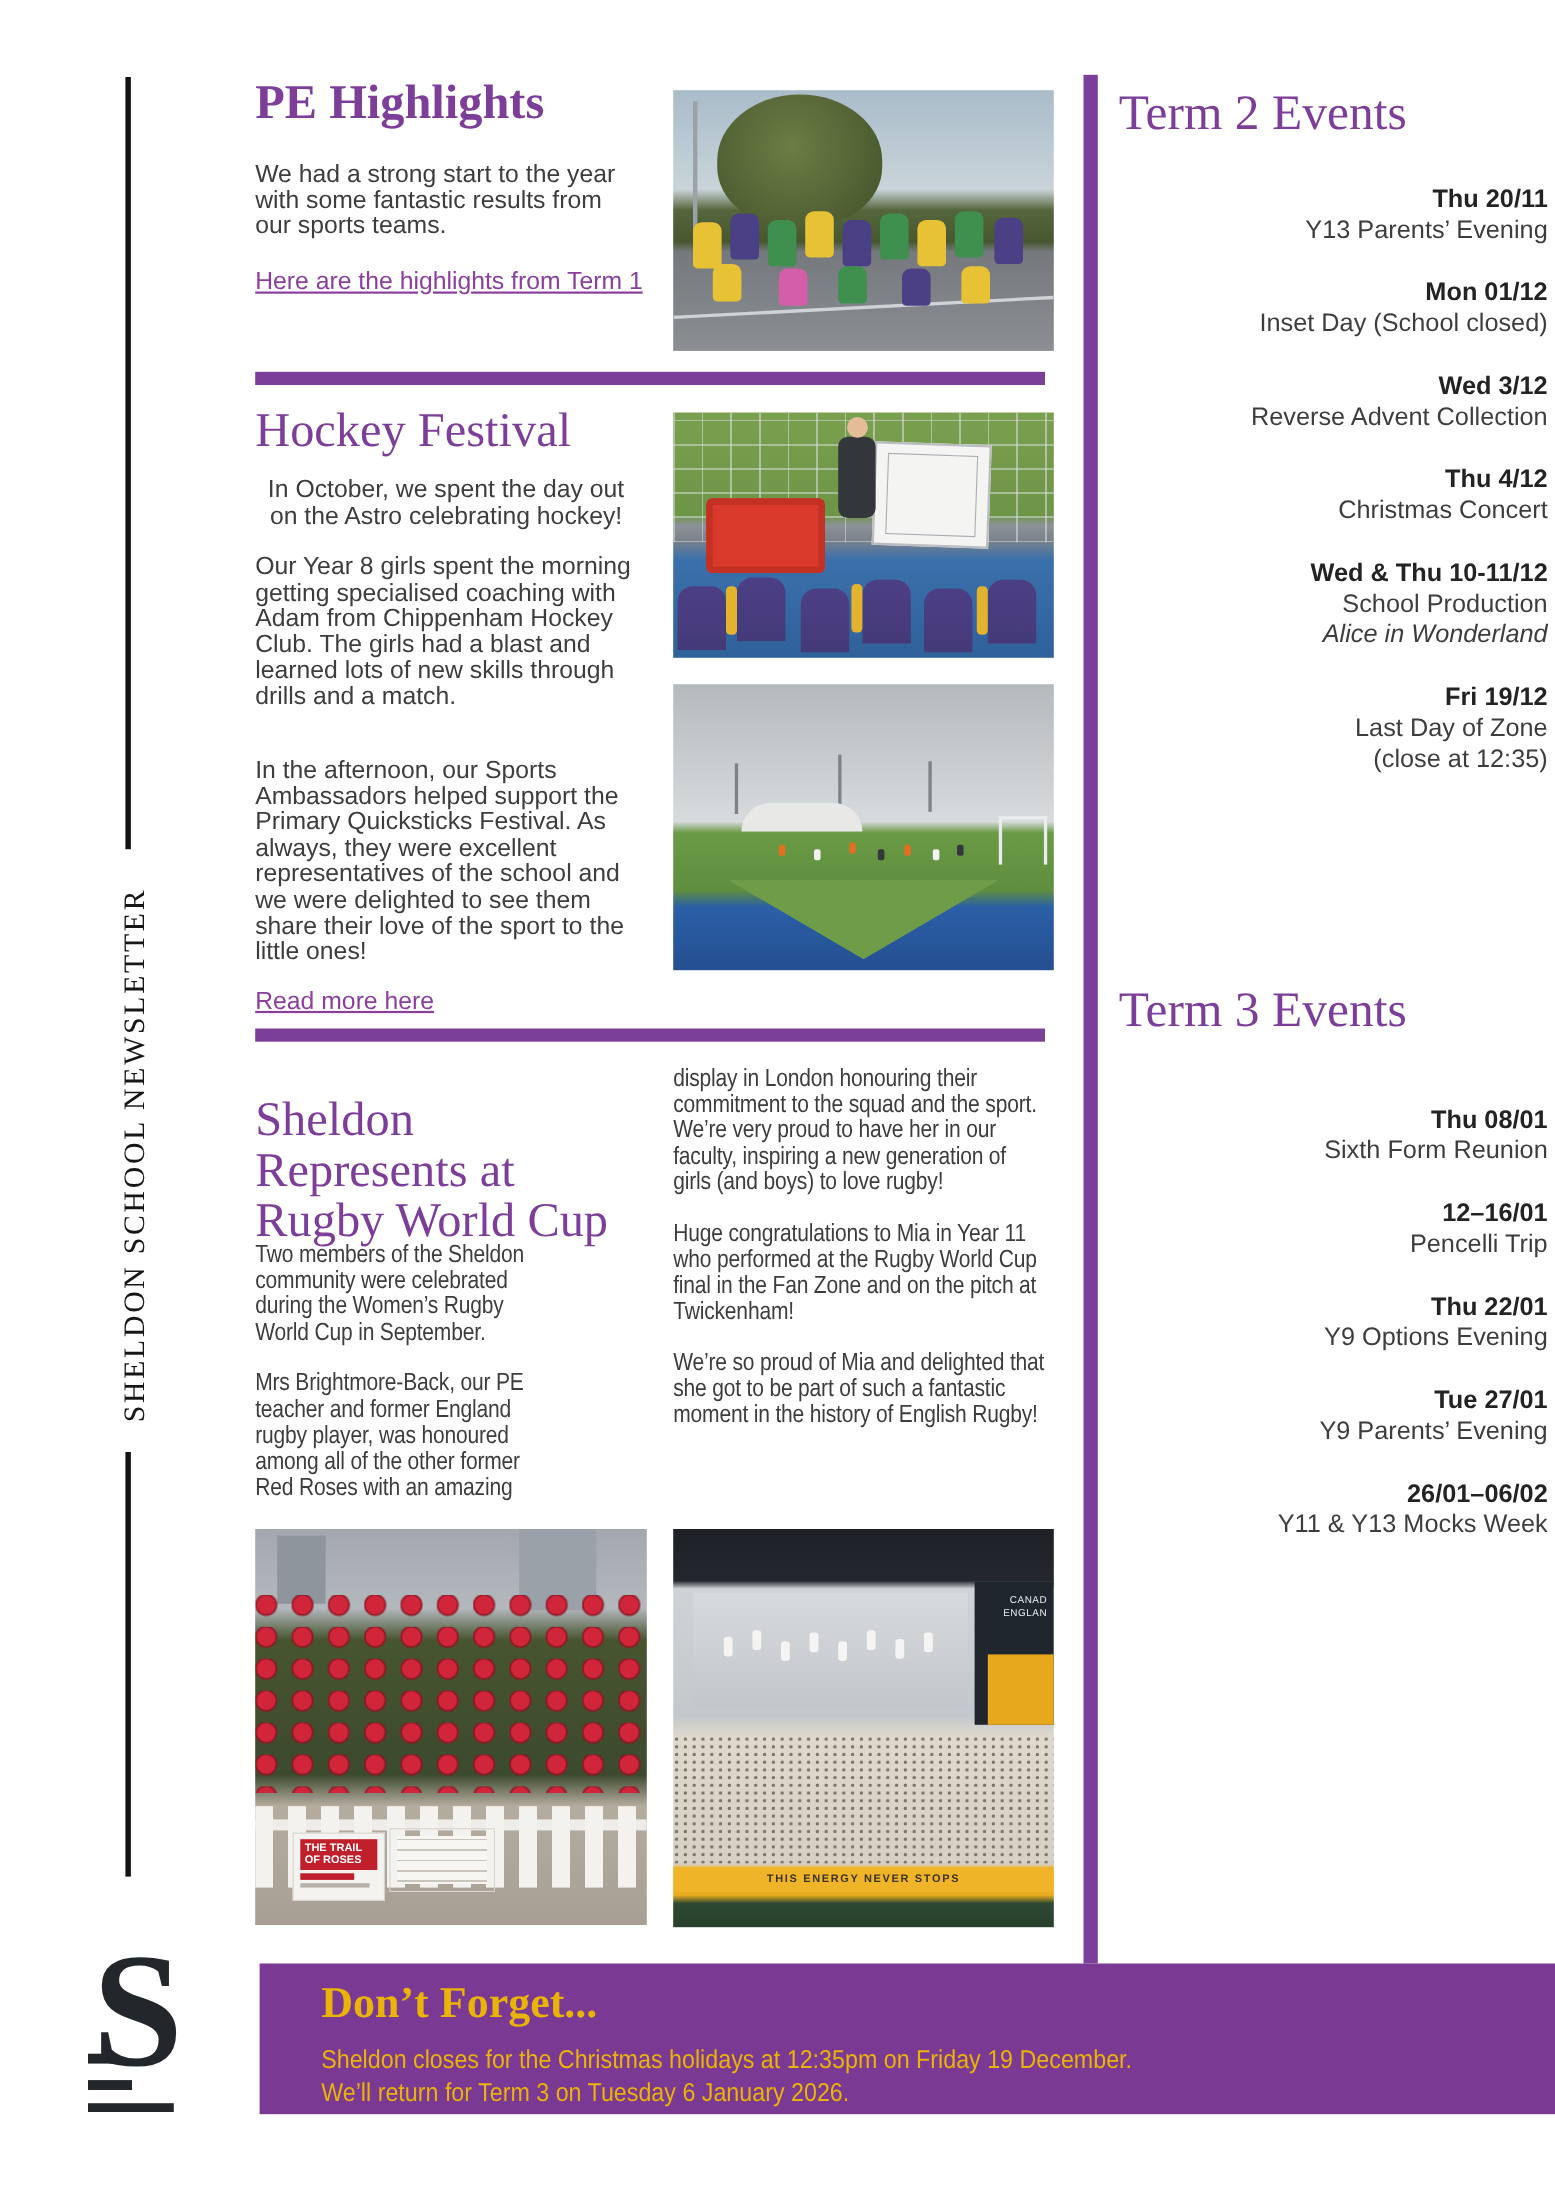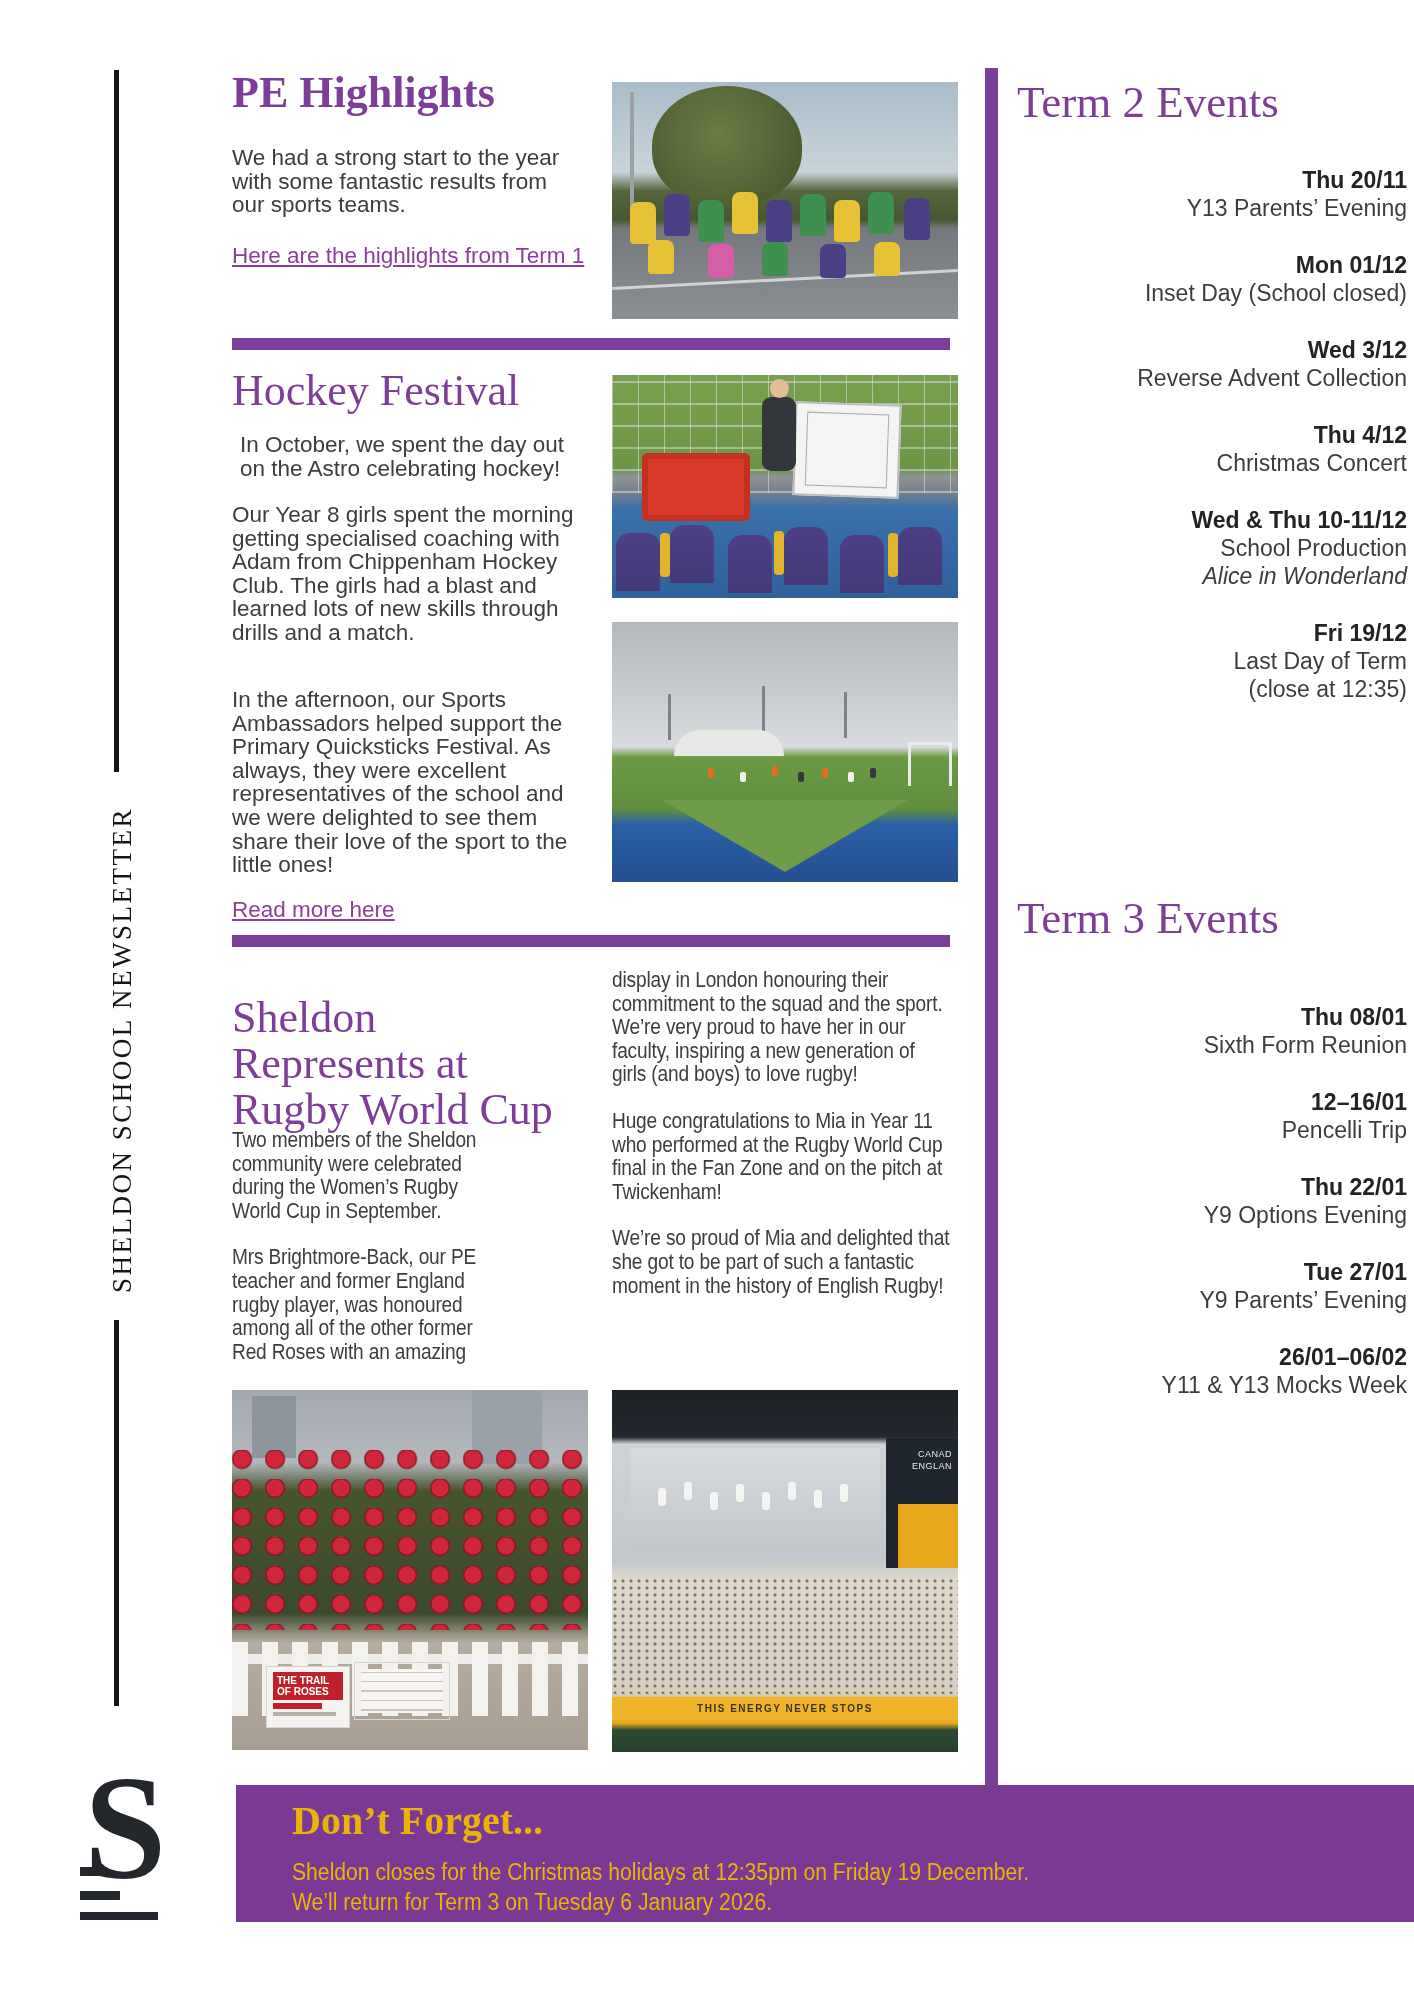--- a/index.html
+++ b/index.html
@@ -33,21 +33,21 @@
   .main-title{font-size:44px;line-height:46px;}
   .pe-title{left:232px;top:70px;font-weight:bold;}
   .body-text{font-size:22.5px;line-height:23.6px;color:var(--body);}
   .pe-body{left:232px;top:146px;width:350px;}
   .plink{color:var(--link);text-decoration:underline;font-size:22.5px;cursor:pointer;}
   .pe-link{left:232px;top:243px;}
   .divider{height:12px;background:#7b3f99;}
   .div1{left:232px;top:338px;width:718px;}
   .div2{left:232px;top:935px;width:718px;}
   .hockey-title{left:232px;top:368px;}
-  .hockey-p1{left:240px;top:433px;width:355px;}
+  .hockey-p1{left:228px;top:433px;width:355px;text-align:center;}
   .hockey-p2{left:232px;top:503px;width:355px;}
   .hockey-p3{left:232px;top:688px;width:355px;}
   .hockey-link{left:232px;top:897px;}
   .rugby-title{left:232px;top:975px;width:335px;margin-top:20px;}
   .condensed{transform:scaleX(0.85);transform-origin:0 0;letter-spacing:-0.2px;}
   .rugby-col1{left:232px;top:1128px;width:300px;}
   .rugby-col2{left:612px;top:968px;width:400px;}
   .rugby-col1 p,.rugby-col2 p{margin-bottom:23px;}
 
   
@@ -279,21 +279,21 @@
         <div class="event-date">Thu 4/12</div>
         <div class="event-line">Christmas Concert</div>
       </div>
       <div class="event-block">
         <div class="event-date">Wed &amp; Thu 10-11/12</div>
         <div class="event-line">School Production</div>
         <div class="event-line italic">Alice in Wonderland</div>
       </div>
       <div class="event-block">
         <div class="event-date">Fri 19/12</div>
-        <div class="event-line">Last Day of Term</div>
+        <div class="event-line">Last Day of Zone</div>
         <div class="event-line">(close at 12:35)</div>
       </div>
     </div>
   <h1 class="abs h-serif sb-title t3-title">Term 3 Events</h1>
   <div class="abs events t3-events" id="term3-events">
       <div class="event-block">
         <div class="event-date">Thu 08/01</div>
         <div class="event-line">Sixth Form Reunion</div>
       </div>
       <div class="event-block">

